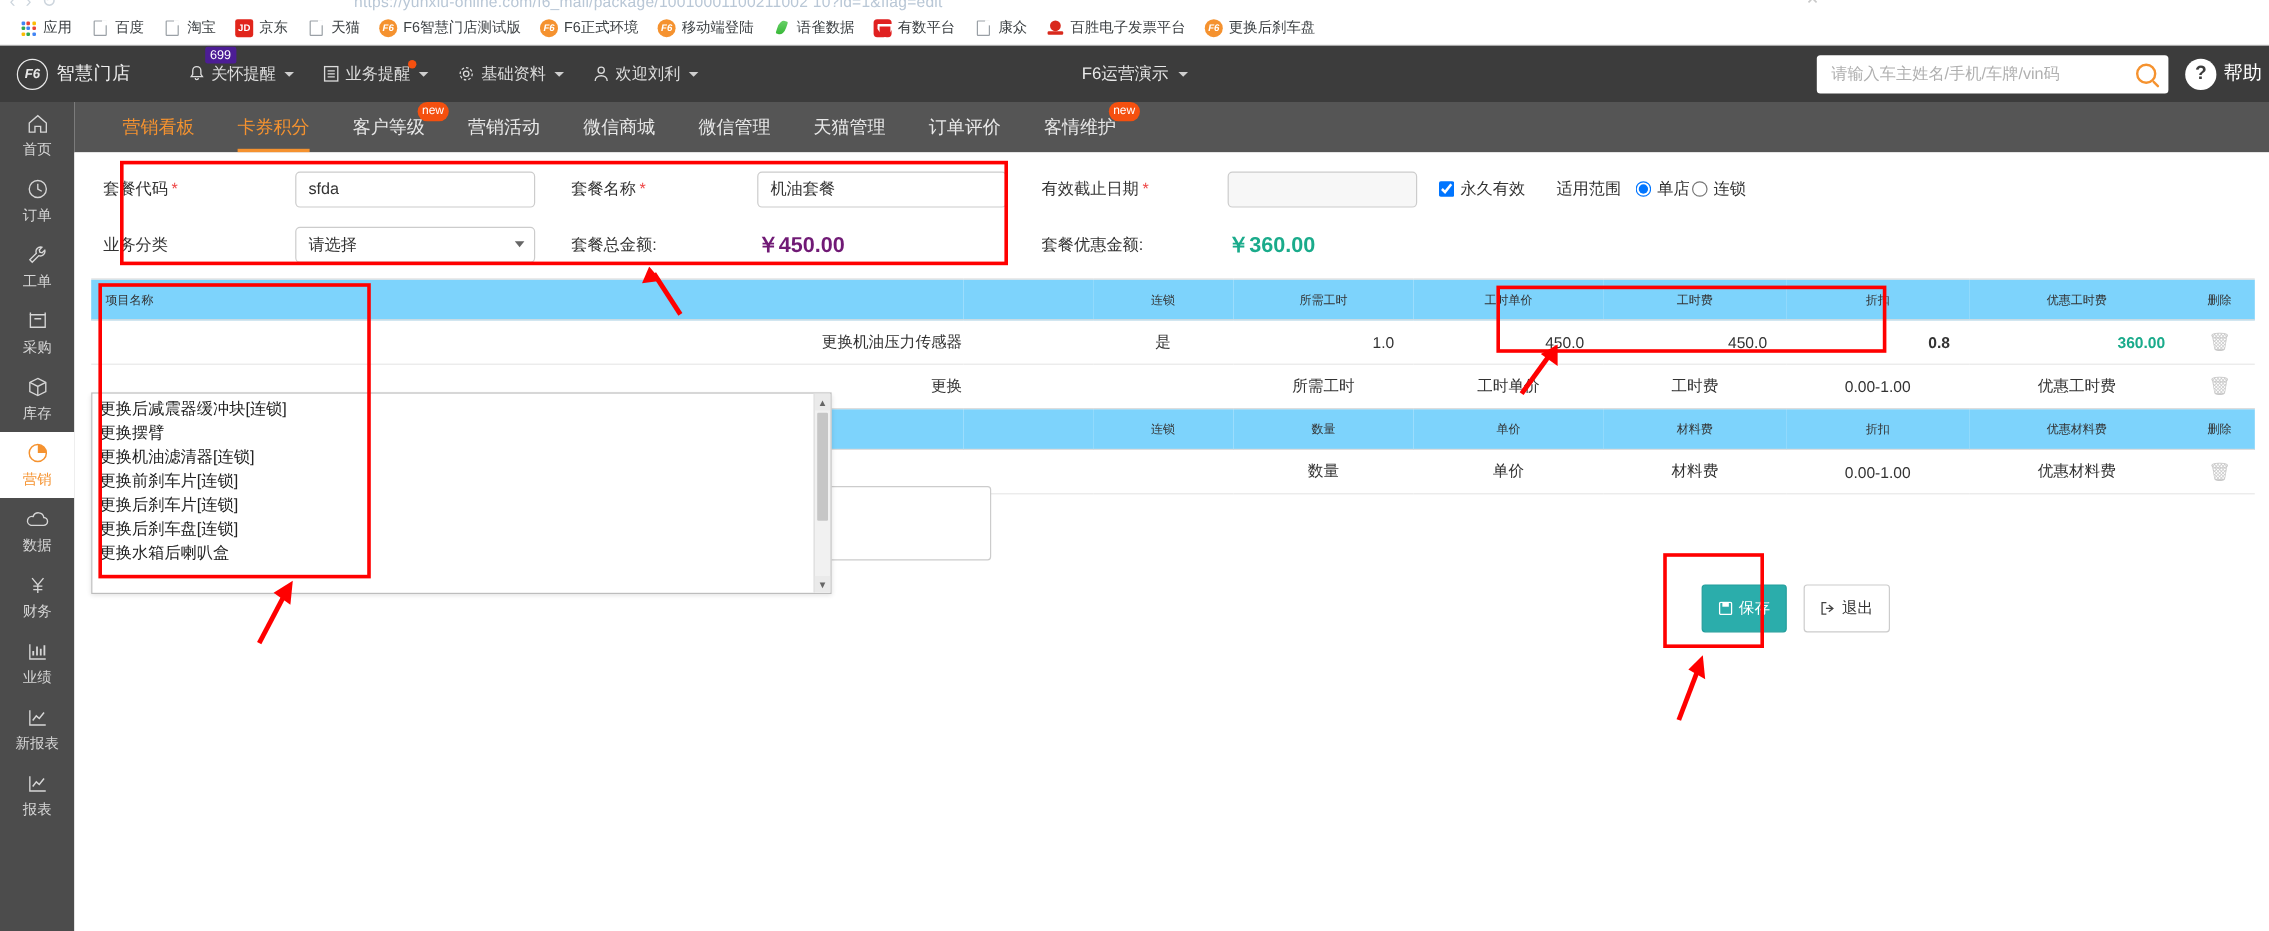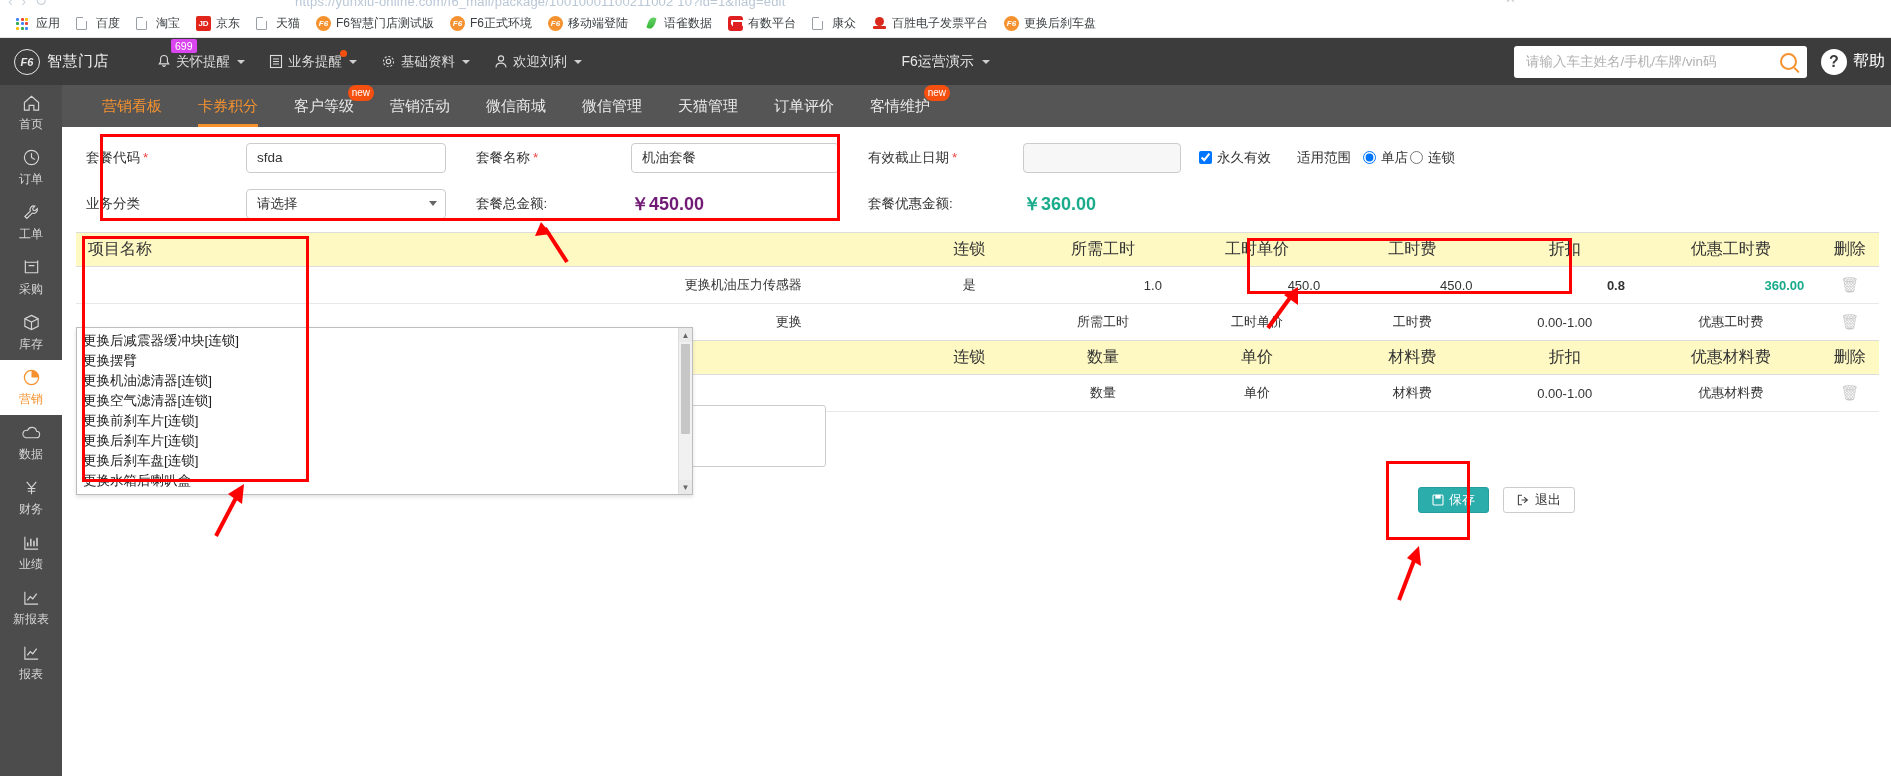--- a/index.html
+++ b/index.html
@@ -30,21 +30,21 @@
   .bookmarks {
     position: absolute; top: 10px; left: 0; width: 1891px; height: 28px;
     background: #fff; display: flex; align-items: center; padding-left: 8px;
     border-bottom: 1px solid #e6e6e6;
   }
   .bm {
     display: flex; align-items: center; gap: 5px;
     padding: 0 8px; height: 24px; white-space: nowrap;
     font-size: 12px; color: #3c4043; cursor: pointer;
   }
-  .bm-ico { width: 15px; height: 15px; display:inline-flex; align-items:center; flex:0 0 auto; }
+  .bm-ico { width: 15px; height: 15px; display:inline-flex; align-items:center; justify-content:center; flex:0 0 auto; }
   .ico-apps { display:grid; grid-template-columns: repeat(3, 3px); grid-template-rows: repeat(3,3px); gap:1.5px; }
   .ico-apps i { width:3px;height:3px;border-radius:1px;display:block; }
   .ico-doc { width:11px;height:13px;border:1.3px solid #9aa0a6;border-radius:1px;position:relative;background:#fff; }
   .ico-doc::after{content:"";position:absolute;top:-1px;right:-1px;border-width:0 0 4px 4px;border-style:solid;border-color:transparent transparent #fff #fff;}
   .ico-jd { width:15px;height:15px;background:#e1251b;color:#fff;font-size:8px;font-weight:bold;display:flex;align-items:center;justify-content:center;border-radius:2px;font-family:"Liberation Sans",sans-serif;}
   .ico-f6 { width:15px;height:15px;border-radius:50%;background:#f5922f;color:#fff;font-size:8px;font-weight:bold;display:flex;align-items:center;justify-content:center;font-style:italic;}
   .ico-leaf { width:15px;height:15px;position:relative; }
   .ico-leaf::before{content:"";position:absolute;left:4px;top:1px;width:7px;height:12px;background:linear-gradient(160deg,#6dd36d,#31b531);border-radius:60% 10% 60% 10%;transform:rotate(18deg);}
   .ico-you { width:15px;height:15px;background:#e02020;border-radius:3px;position:relative;}
   .ico-you::after{content:"";position:absolute;left:3px;top:3.5px;width:9px;height:9px;border:2px solid #fff;border-radius:1px;clip-path:polygon(0 0,100% 0,100% 35%,50% 100%,0 35%);}
@@ -63,21 +63,21 @@
     border: 1.6px solid #e8e8e8; color: #e8e8e8;
     display: flex; align-items: center; justify-content: center;
     font-size: 11px; font-style: italic; font-weight: bold;
   }
   .brand-text { font-size: 15px; color: #f0f0f0; letter-spacing: .5px; }
   .hmenu { display: flex; align-items: center; gap: 24px; margin-left: 8px; }
   .hmenu-item { display:flex; align-items:center; gap:5px; position: relative; cursor:pointer; font-size:13.5px; color:#dcdcdc; white-space:nowrap;}
   .hmenu-item .caret { border-left:4px solid transparent;border-right:4px solid transparent;border-top:4px solid #cfcfcf;display:inline-block;margin-left:2px;}
   .badge-count {
     position:absolute; top:-14px; left:14px;
-    background:#d946ef; color:#fff; font-size:10.5px; line-height:1;
+    background:#4c1d95; color:#fff; font-size:10.5px; line-height:1;
     padding:2px 4px; border-radius:2px; font-family:"Liberation Sans",sans-serif;
   }
   .dot-red { position:absolute; top:-3px; right:10px; width:7px;height:7px;border-radius:50%;background:#f5500f;}
   .topbar-center { position:absolute; left:0; right:0; margin:0 auto; width:200px; text-align:center; font-size:14px; color:#e9e9e9; cursor:pointer;}
   .topbar-center .caret{border-left:4px solid transparent;border-right:4px solid transparent;border-top:4px solid #cfcfcf;display:inline-block;margin-left:4px;vertical-align:middle;}
   .topbar-right { margin-left:auto; display:flex; align-items:center; gap:14px; padding-right: 6px;}
   .searchbox {
     width: 293px; height: 32px; background:#fff; border-radius:3px;
     display:flex; align-items:center; padding: 0 10px;
   }
@@ -136,23 +136,23 @@
 
   .money-red { color:#701a75; font-size:18px; font-weight:bold; }
   .money-green { color:#1aab8b; font-size:18px; font-weight:bold; }
 
   .chk { display:inline-flex; align-items:center; gap:5px; font-size:13.5px; color:#333; cursor:pointer;}
   .chk input, .rad input { margin:0; }
 
   
   .tbl { width:100%; border-collapse:collapse; font-size:13px; color:#333; table-layout:fixed;}
   .tbl th {
-    background:#fef9c3; font-weight:normal; color:#333; height:34px;
+    background:#7dd3fc; font-weight:normal; color:#333; height:34px;
     border-top:1px solid #ddd; border-bottom:1px solid #ddd;
-    text-align:center; font-size:16px;
+    text-align:center; font-size:10px;
   }
   .tbl th.left { text-align:left; padding-left:12px; }
   .tbl td {
     height:37px; border-bottom:1px solid #e8e8e8; text-align:center; color:#333;
     vertical-align:middle;
   }
   .tbl td.left { text-align:right; padding-left:14px; }
   .tbl td.right { text-align:right; padding-right:16px; }
   .cell-ph { color:#bdbdbd; }
   .trash { color:#c9c9c9; font-size:15px; cursor:pointer; }
@@ -169,21 +169,21 @@
   .sbar { position:absolute; right:0; top:0; bottom:0; width:14px; background:#f1f1f1; border-left:1px solid #dcdcdc;}
   .sbar-up, .sbar-dn { position:absolute; left:0; width:13px; height:14px; background:#eaeaea; display:flex;align-items:center;justify-content:center;font-size:8px;color:#666;}
   .sbar-up{top:0;} .sbar-dn{bottom:0;}
   .sbar-thumb { position:absolute; left:2px; width:9px; top:16px; height:90px; background:#c6c6c6; border-radius:1px;}
 
   
   .notebox { position:absolute; border:1px solid #ccc; border-radius:3px; background:#fff; }
 
   
   .btn {
-    display:inline-flex; align-items:center; gap:5px; height:26px; padding:0 13px;
+    display:inline-flex; align-items:center; gap:5px; height:40px; padding:0 13px;
     border-radius:3px; font-size:13px; cursor:pointer; border:1px solid transparent;
   }
   .btn-save { background:#2badab; color:#fff; border-color:#239e9c; }
   .btn-exit { background:#fff; color:#333; border:1px solid #ccc; }
 
   
   .anno { position:absolute; border:3px solid #ff0000; pointer-events:none; z-index:60; }
   .arrow { position:absolute; pointer-events:none; z-index:61; }
 </style>
 </head>
@@ -619,21 +619,20 @@
       </table>
     </div>
 
     <div class="notebox" style="top:278px; left:620px; width:144px; height:62px;"></div>
 
     <div class="suggest" style="left:14px; top:200px;">
       <div class="suggest-list">
         <div class="suggest-item">更换后减震器缓冲块[连锁]</div>
         <div class="suggest-item">更换摆臂</div>
         <div class="suggest-item">更换机油滤清器[连锁]</div>
-        <div class="suggest-item">更换空气滤清器[连锁]</div>
         <div class="suggest-item">更换前刹车片[连锁]</div>
         <div class="suggest-item">更换后刹车片[连锁]</div>
         <div class="suggest-item">更换后刹车盘[连锁]</div>
         <div class="suggest-item">更换水箱后喇叭盒</div>
       </div>
       <div class="sbar">
         <div class="sbar-up">▲</div>
         <div class="sbar-thumb"></div>
         <div class="sbar-dn">▼</div>
       </div>

